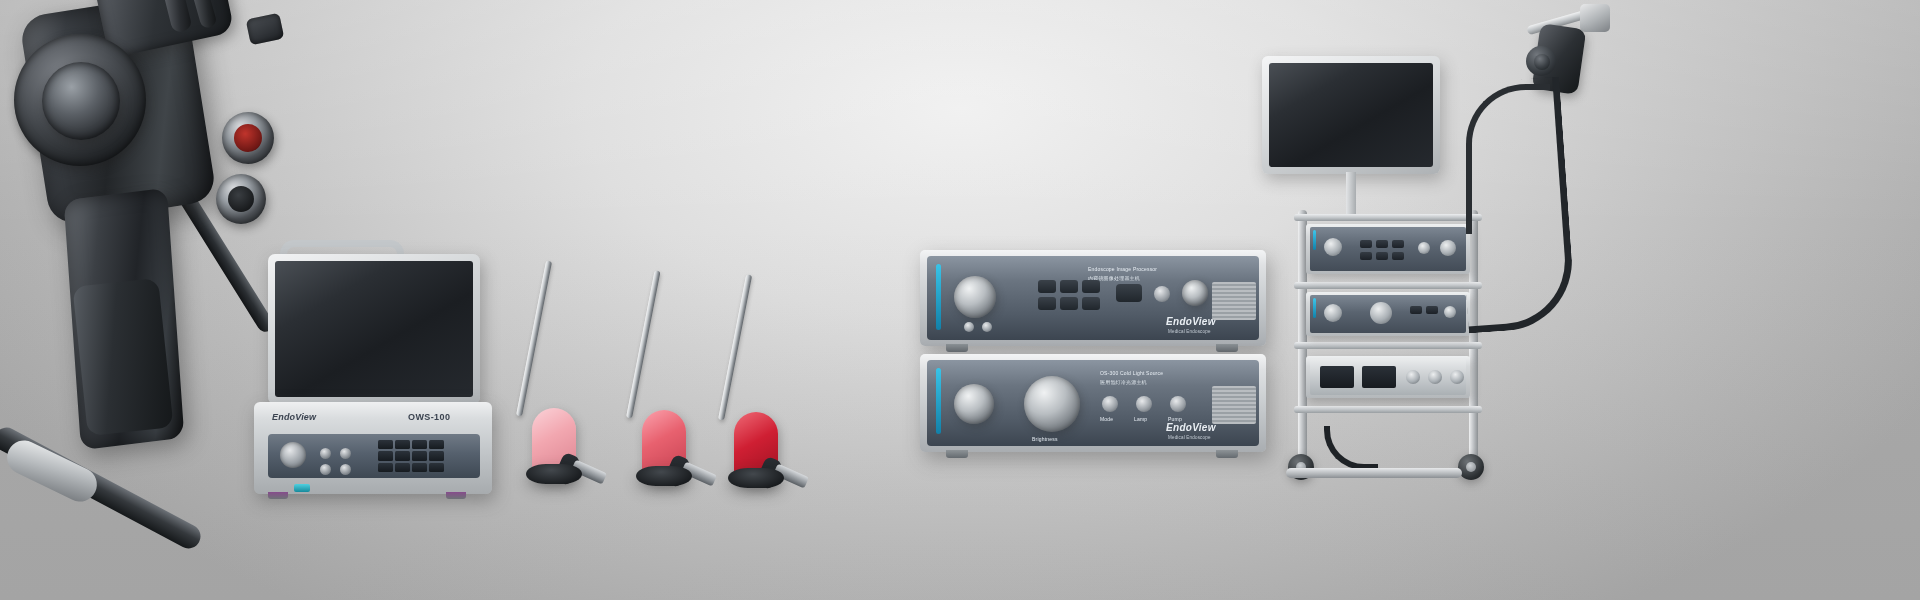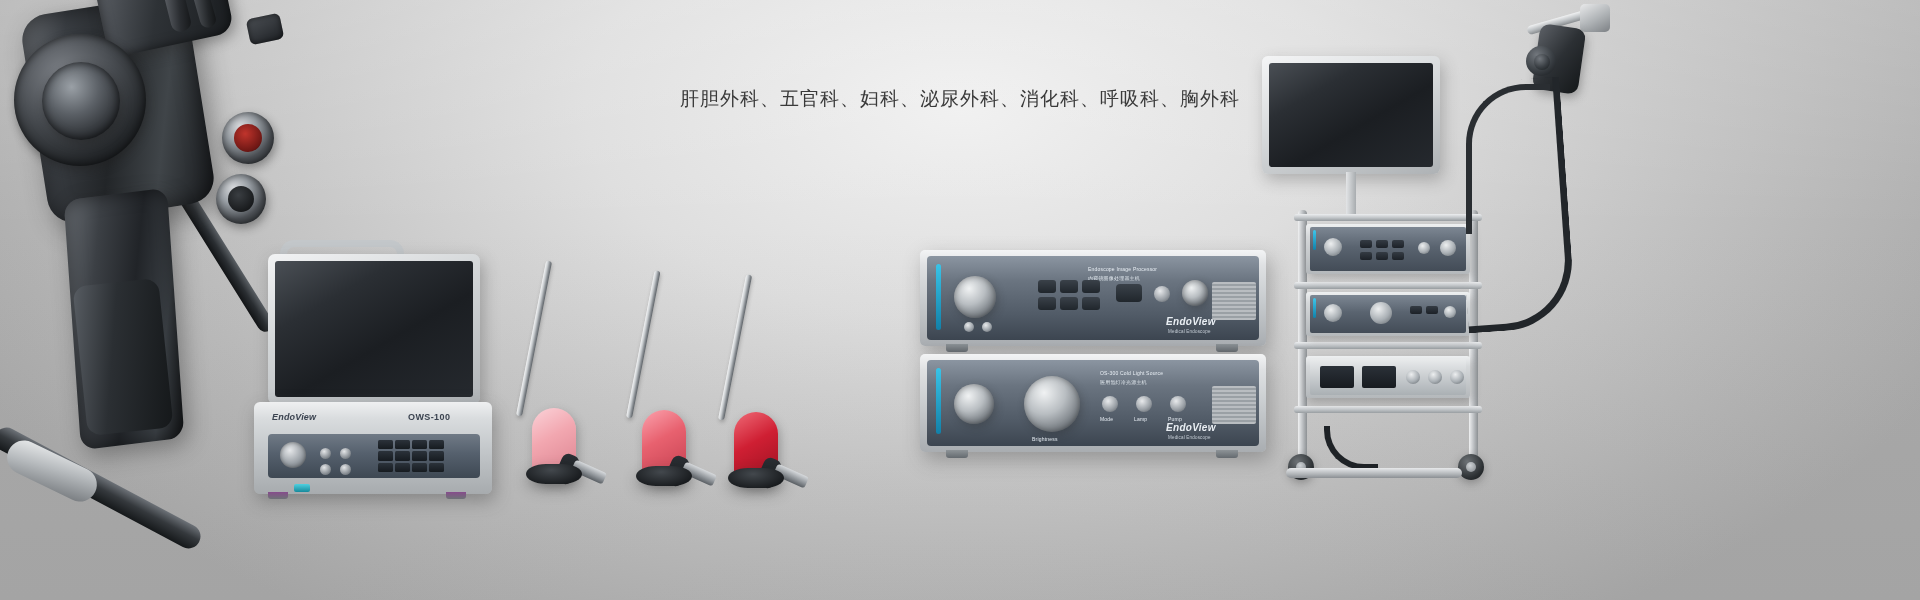--- a/index.html
+++ b/index.html
@@ -467,16 +467,15 @@
       <div class="scope-clamp"></div>
       <div class="scope-handle"></div>
       <div class="scope-knob" style="left:96px; top:26px; width:30px; height:30px;"></div>
       <div class="scope-knob" style="left:104px; top:34px; width:16px; height:16px;"></div>
       <div class="scope-cord2"></div>
       <div class="scope-cord"></div>
     </div>
   </div>
 
   <div class="text-block">
-    <div class="spec-cn">肝胆外科、五官科、妇科、泌尿外科、消化科、呼吸科、胸外科</div>
   </div>
 
 </div>
 
 </body></html>

